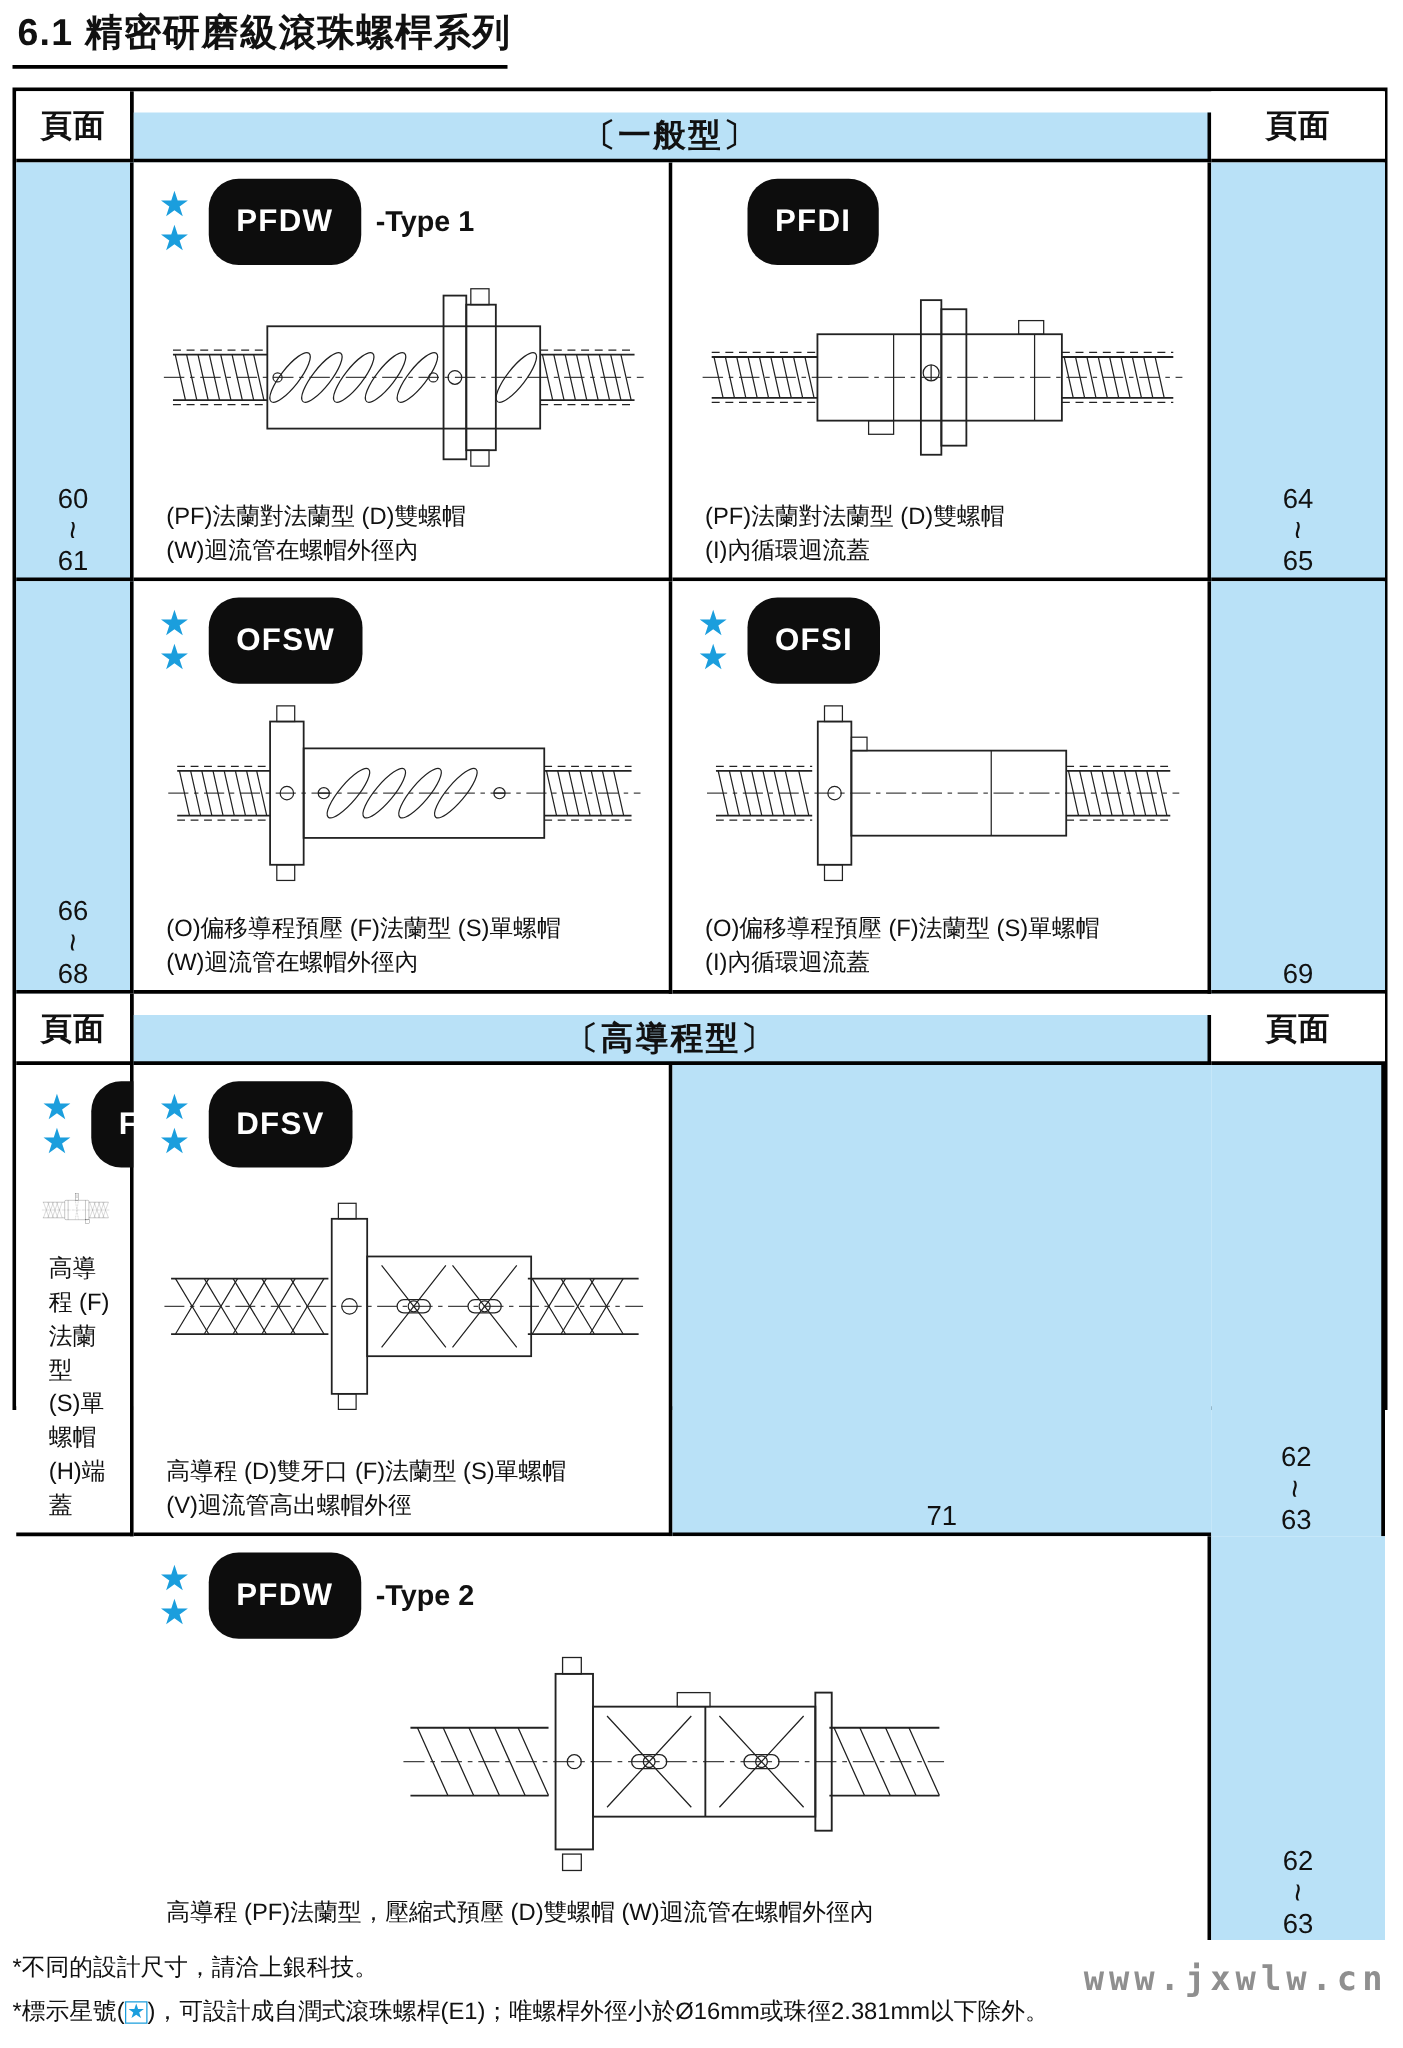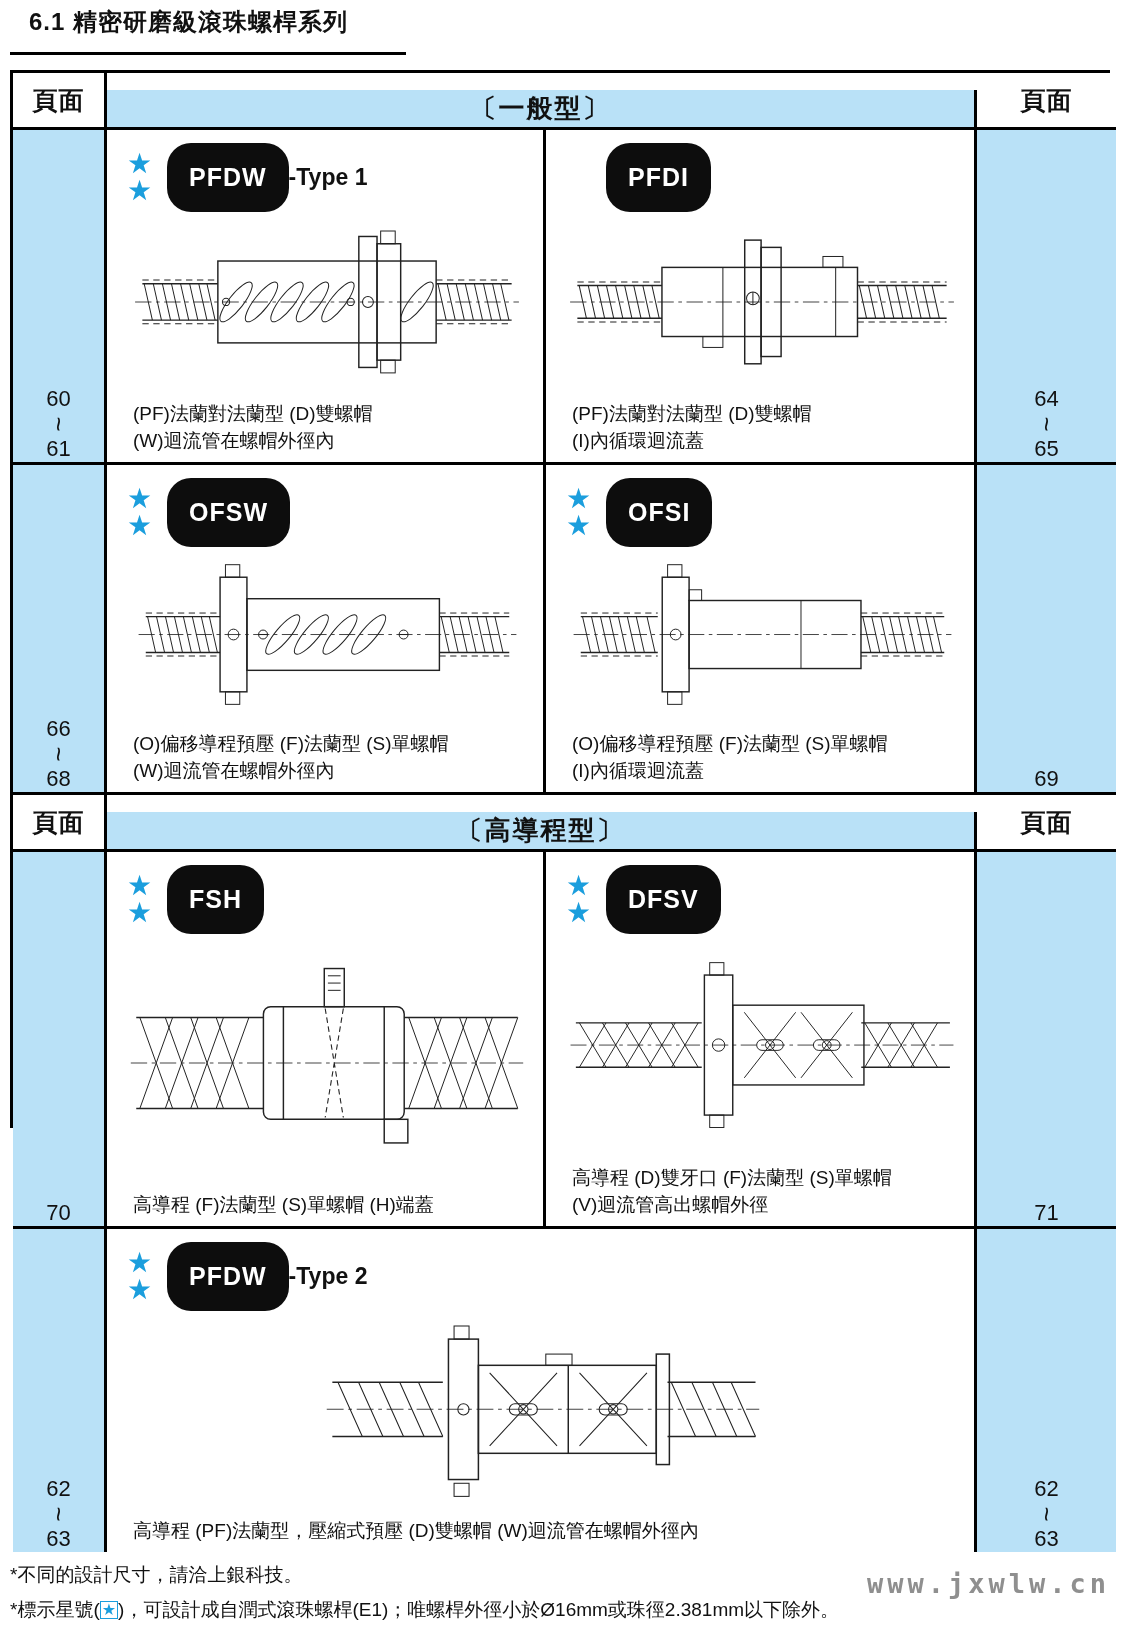--- a/index.html
+++ b/index.html
@@ -9,21 +9,21 @@
   }
   *{box-sizing:border-box;}
   html,body{margin:0;padding:0;}
   body{
     width:1122px;height:1638px;position:relative;background:#ffffff;
     font-family:"Liberation Sans",sans-serif;color:#111;
     overflow:hidden;
   }
   .page-title{
     position:absolute;left:14px;top:6px;
-    font-size:24px;font-weight:bold;letter-spacing:1px;margin-left:15px;
+    font-size:30px;font-weight:bold;letter-spacing:1px;
   }
   .title-underline{
     position:absolute;left:10px;top:52px;width:396px;height:3px;background:#000;
   }
   .catalog-table{
     position:absolute;left:10px;top:70px;width:1100px;height:1058px;
     border:3px solid #000;
     display:grid;
     grid-template-columns:94px 1fr 1fr 139px;
     grid-template-rows:57px 335px 330px 57px 377px 1fr;
@@ -59,21 +59,21 @@
   .stars{
     width:40px;flex:none;display:flex;flex-direction:column;align-items:flex-start;
     color:var(--star-blue);font-size:28px;line-height:27px;
   }
   .stars.empty{visibility:hidden;}
   .pill{
     background:var(--badge-black);color:#fff;font-weight:bold;
     font-size:25px;letter-spacing:1px;
     padding:20px 22px;border-radius:24px;white-space:nowrap;
   }
-  .suffix{font-size:23px;font-weight:600;text-align:right;}
+  .suffix{font-size:23px;font-weight:600;margin-left:12px;text-align:right;}
   .drawing{flex:1;display:flex;align-items:center;justify-content:center;min-height:0;}
   .drawing svg{display:block;}
   .desc{font-size:19px;line-height:27px;flex:none;padding-left:6px;}
   svg .ln{stroke:#222;stroke-width:1.6;fill:none;}
   svg .thin{stroke:#222;stroke-width:1.1;fill:none;}
   svg .cl{stroke:#444;stroke-width:1.1;fill:none;stroke-dasharray:18 5 4 5;}
   svg .dash{stroke:#222;stroke-width:1.1;fill:none;stroke-dasharray:7 5;}
   svg .xd{stroke:#222;stroke-width:1.2;fill:none;stroke-dasharray:6 4;}
   .footnotes{position:absolute;left:10px;top:1562px;font-size:19px;line-height:26px;}
   .footnote-line{margin-bottom:9px;}
@@ -261,23 +261,20 @@
   </div>
 
   <div class="cell page-cell last-col">
     <span>69</span>
   </div>
 
   <div class="cell page-hdr">頁面</div>
   <div class="cell type-hdr">〔高導程型〕</div>
   <div class="cell page-hdr last-col">頁面</div>
 
-  <div class="cell page-cell">
-    <span>70</span>
-  </div>
 
   <div class="cell model-cell">
     <div class="model-header">
       <div class="stars">
         <span>★</span>
         <span>★</span>
       </div>
       <span class="pill">FSH</span>
     </div>
     <div class="drawing">

